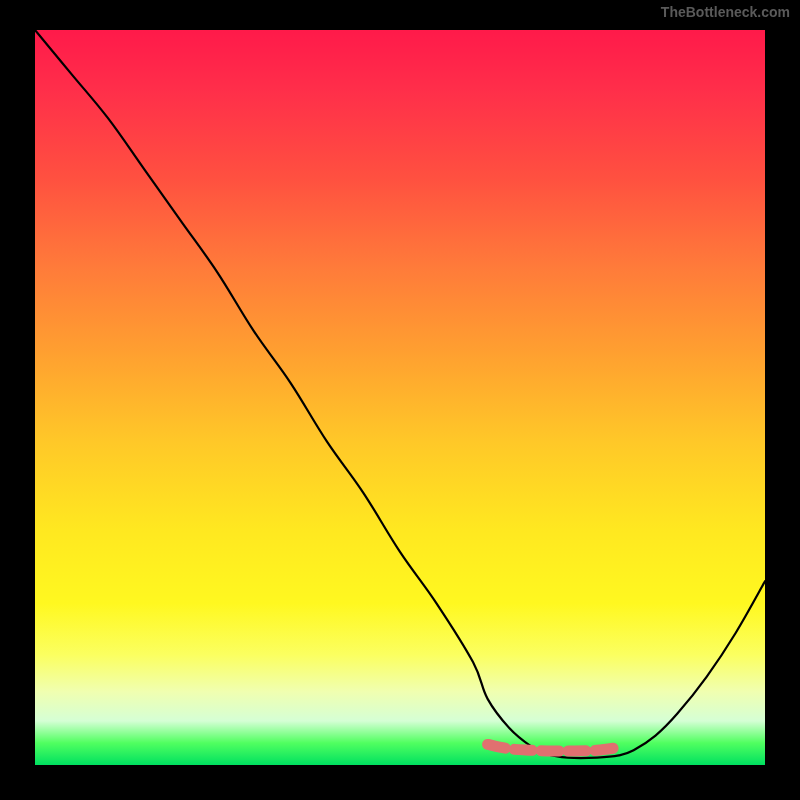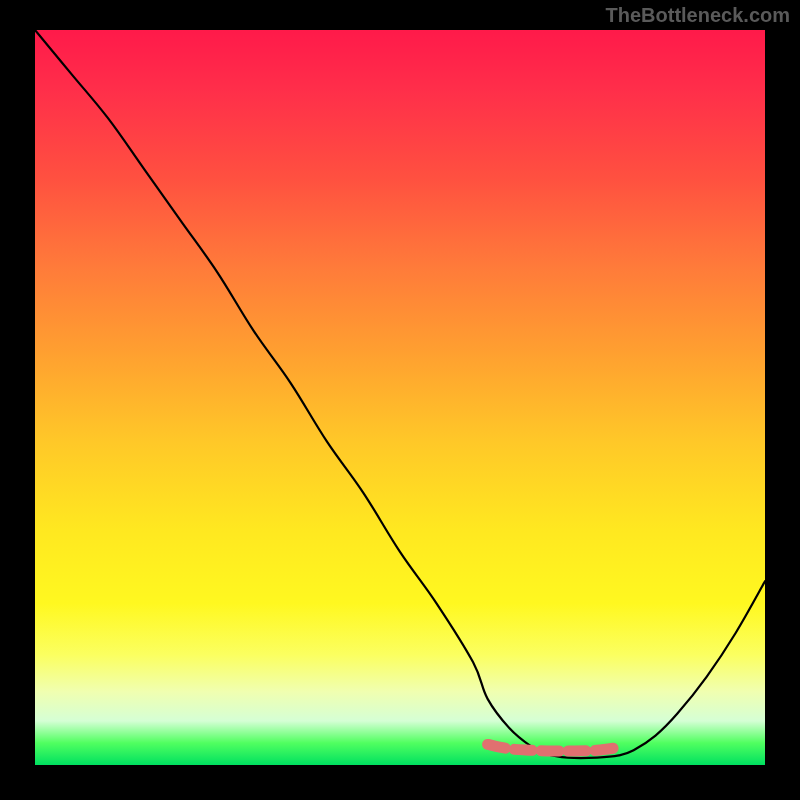--- a/index.html
+++ b/index.html
@@ -9,21 +9,21 @@
     height: 800px;
     background: #000;
     position: relative;
     font-family: Arial, sans-serif;
   }
   .watermark {
     position: absolute;
     top: 4px;
     right: 10px;
     color: #5a5a5a;
-    font-size: 20px;
+    font-size: 14px;
     font-weight: bold;
     z-index: 10;
   }
   .plot-area {
     position: absolute;
     left: 35px;
     top: 30px;
     width: 730px;
     height: 735px;
   }

